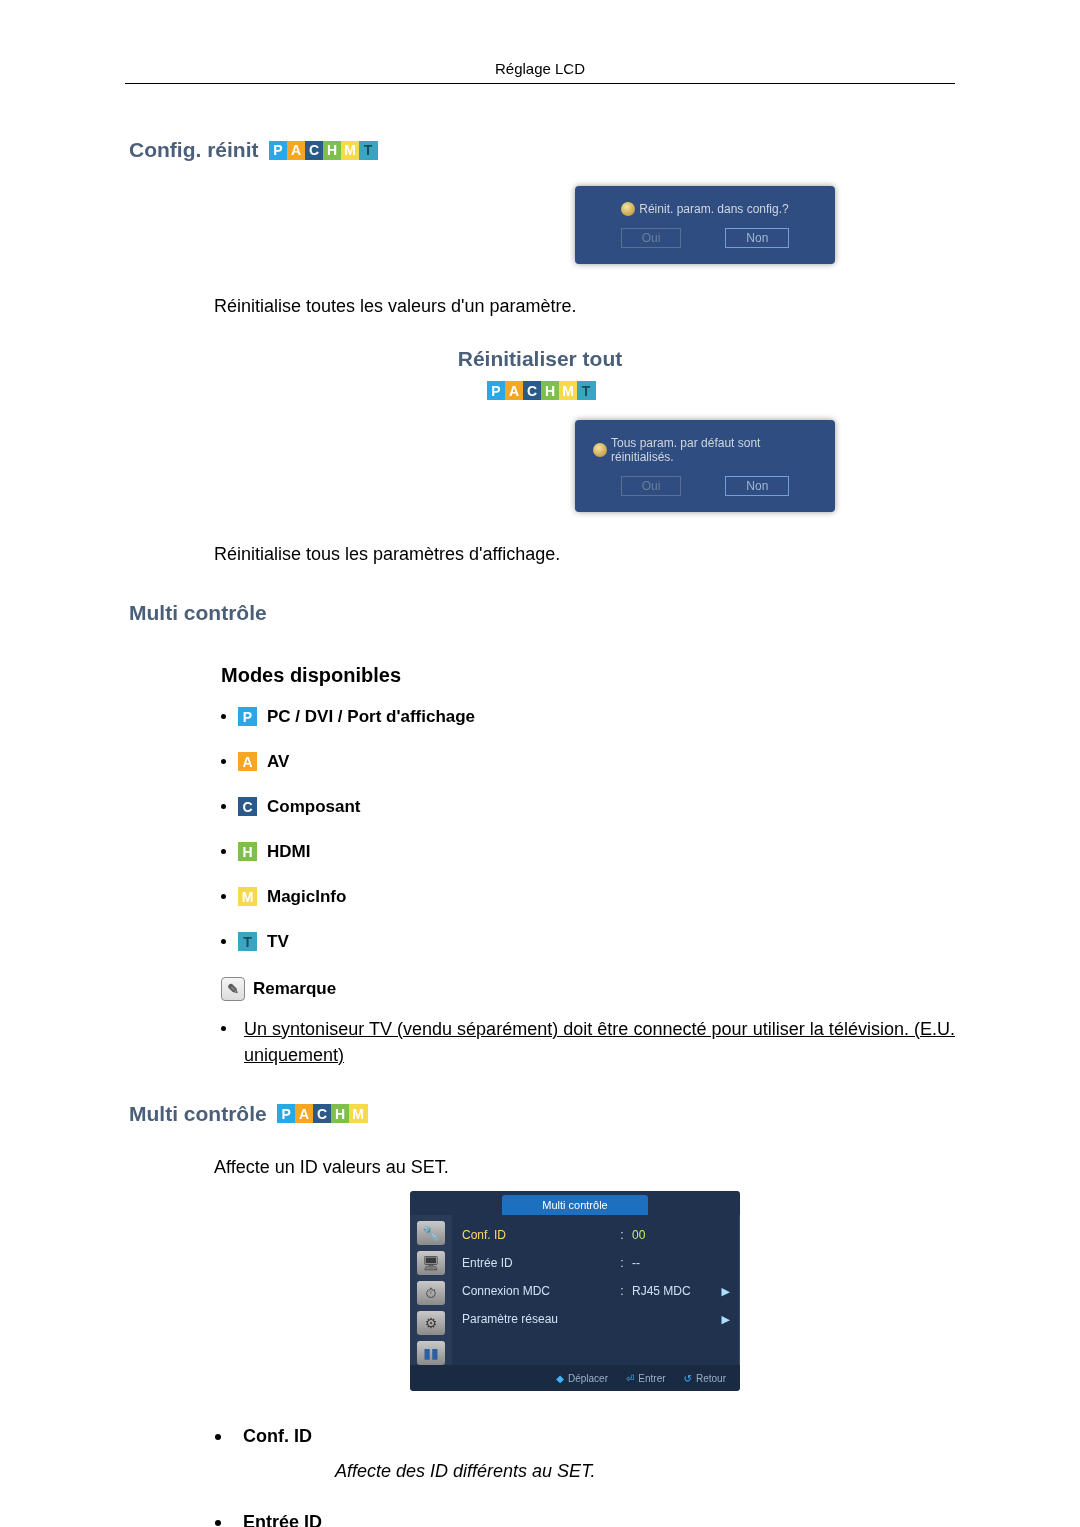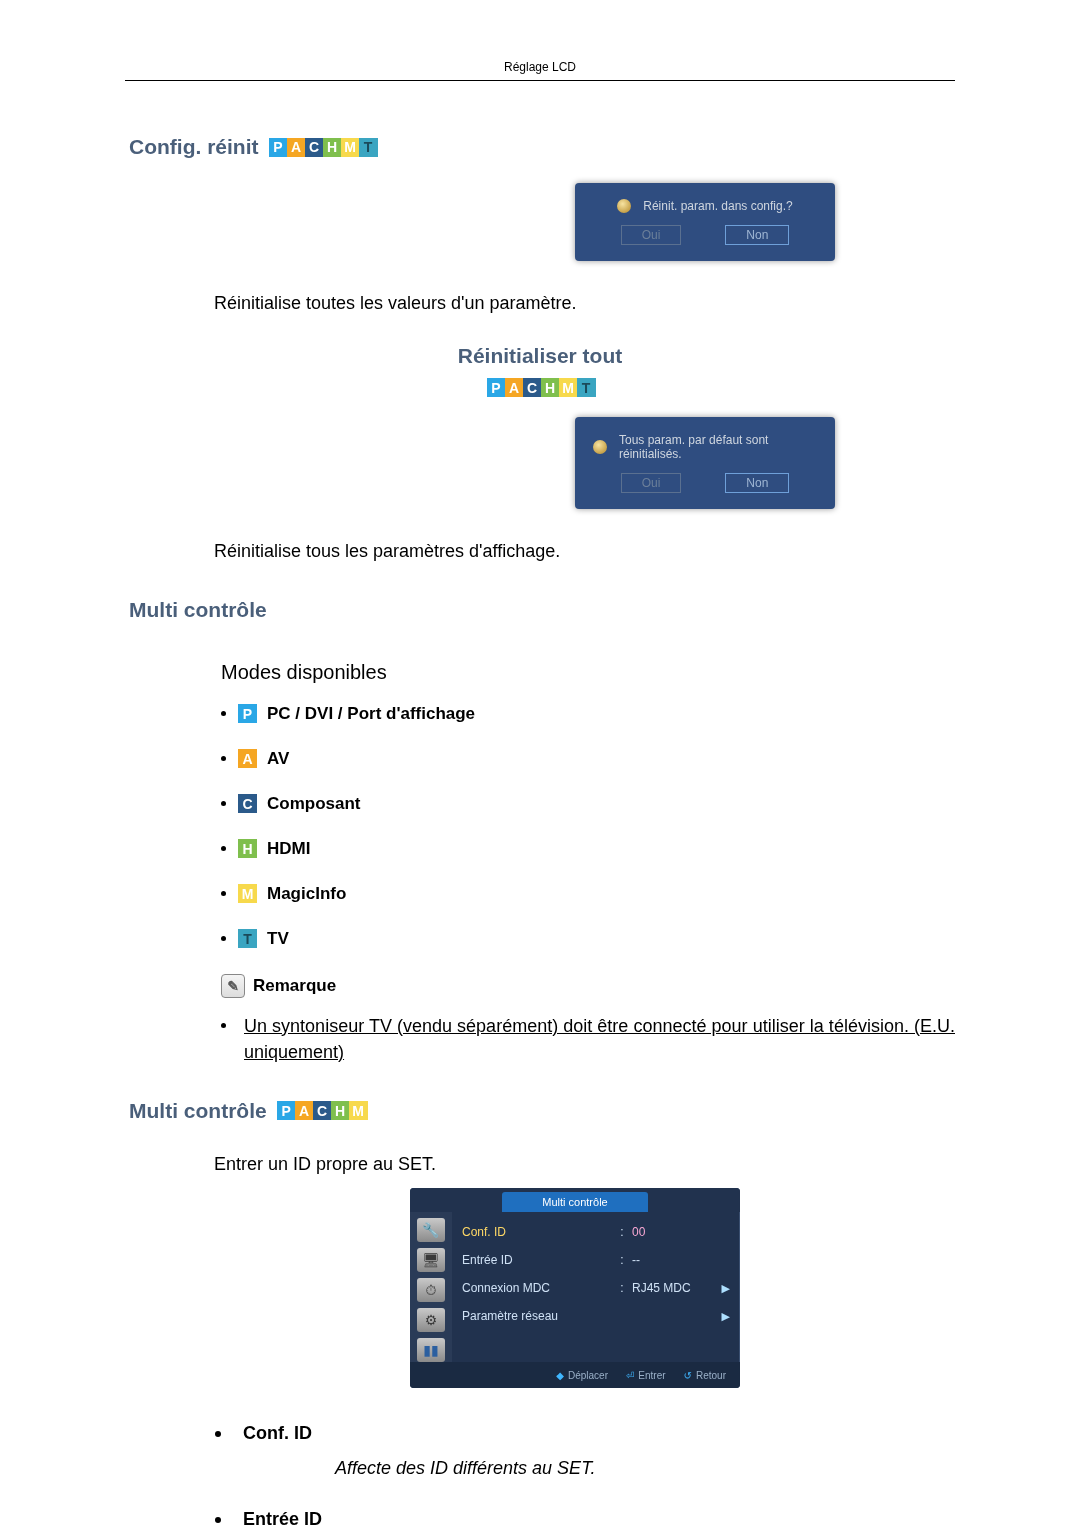--- a/index.html
+++ b/index.html
@@ -11,21 +11,21 @@
   }
   .page {
     width: 1080px;
     min-height: 1527px;
     padding: 60px 125px 80px 125px;
     box-sizing: border-box;
     position: relative;
   }
   .top-title {
     text-align: center;
-    font-size: 12px;
+    font-size: 15px;
     margin-bottom: 6px;
   }
   hr.rule {
     border: none;
     border-top: 1px solid #000;
     margin: 0;
   }
   .section-heading {
     color: #4a5f7a;
     font-size: 21px;
@@ -79,21 +79,21 @@
     display: flex;
     justify-content: flex-end;
     padding-right: 120px;
     margin-top: 10px;
   }
   .dialog-msg {
     color: #cfd6df;
     font-size: 12px;
     display: flex;
     align-items: center;
-    gap: 12px;
+    gap: 4px;
     margin-bottom: 12px;
     justify-content: center;
   }
   .info-circle {
     width: 14px;
     height: 14px;
     border-radius: 50%;
     background: radial-gradient(circle at 40% 35%, #f7e3a1, #c7a24a 70%);
     flex-shrink: 0;
   }
@@ -117,21 +117,21 @@
   .body-indent {
     margin-left: 89px;
     margin-top: 30px;
     font-size: 18px;
     line-height: 1.35;
   }
   .body-indent.first { margin-top: 30px; }
 
   .sub-heading {
     font-size: 20px;
-    font-weight: normal;
+    font-weight: bold;
     margin: 35px 0 20px 96px;
   }
 
   ul.mode-list {
     list-style: none;
     margin: 0 0 0 96px;
     padding: 0;
   }
   ul.mode-list li {
     display: flex;
@@ -251,21 +251,21 @@
     align-items: center;
     height: 28px;
     font-size: 12px;
     gap: 6px;
   }
   .osd-row .label { flex: 1; }
   .osd-row .colon { width: 8px; text-align: center; color: #cfe1f5; }
   .osd-row .value { width: 80px; color: #cfe1f5; }
   .osd-row .chev { color: #aee0ff; font-size: 11px; width: 12px; text-align: right; }
   .osd-row.sel { color: #ffd966; }
-  .osd-row.sel .value { color: #f9a8d4; }
+  .osd-row.sel .value { color: #bef264; }
   .osd-row.dim { color: #cfe1f5; }
   .osd-footer {
     background: #1a2a42;
     height: 26px;
     display: flex;
     align-items: center;
     justify-content: flex-end;
     gap: 18px;
     padding: 0 14px;
     font-size: 10px;
@@ -423,21 +423,21 @@
     <span class="section-heading">Multi contrôle</span>
     <span class="badges-row">
       <span class="mode-badge badge-P">P</span>
       <span class="mode-badge badge-A">A</span>
       <span class="mode-badge badge-C">C</span>
       <span class="mode-badge badge-H">H</span>
       <span class="mode-badge badge-M">M</span>
     </span>
   </div>
 
-  <div class="body-indent" style="margin-top:25px;">Entrer un ID propre au SET.</div>
+  <div class="body-indent" style="margin-top:25px;">Affecte un ID valeurs au SET.</div>
 
   <div class="osd-wrap">
     <div class="osd">
       <div class="osd-header">
         <div class="osd-tab">Multi contrôle</div>
       </div>
       <div class="osd-body">
         <div class="osd-left">
           <div class="osd-icon">🔧</div>
           <div class="osd-icon">🖥</div>

